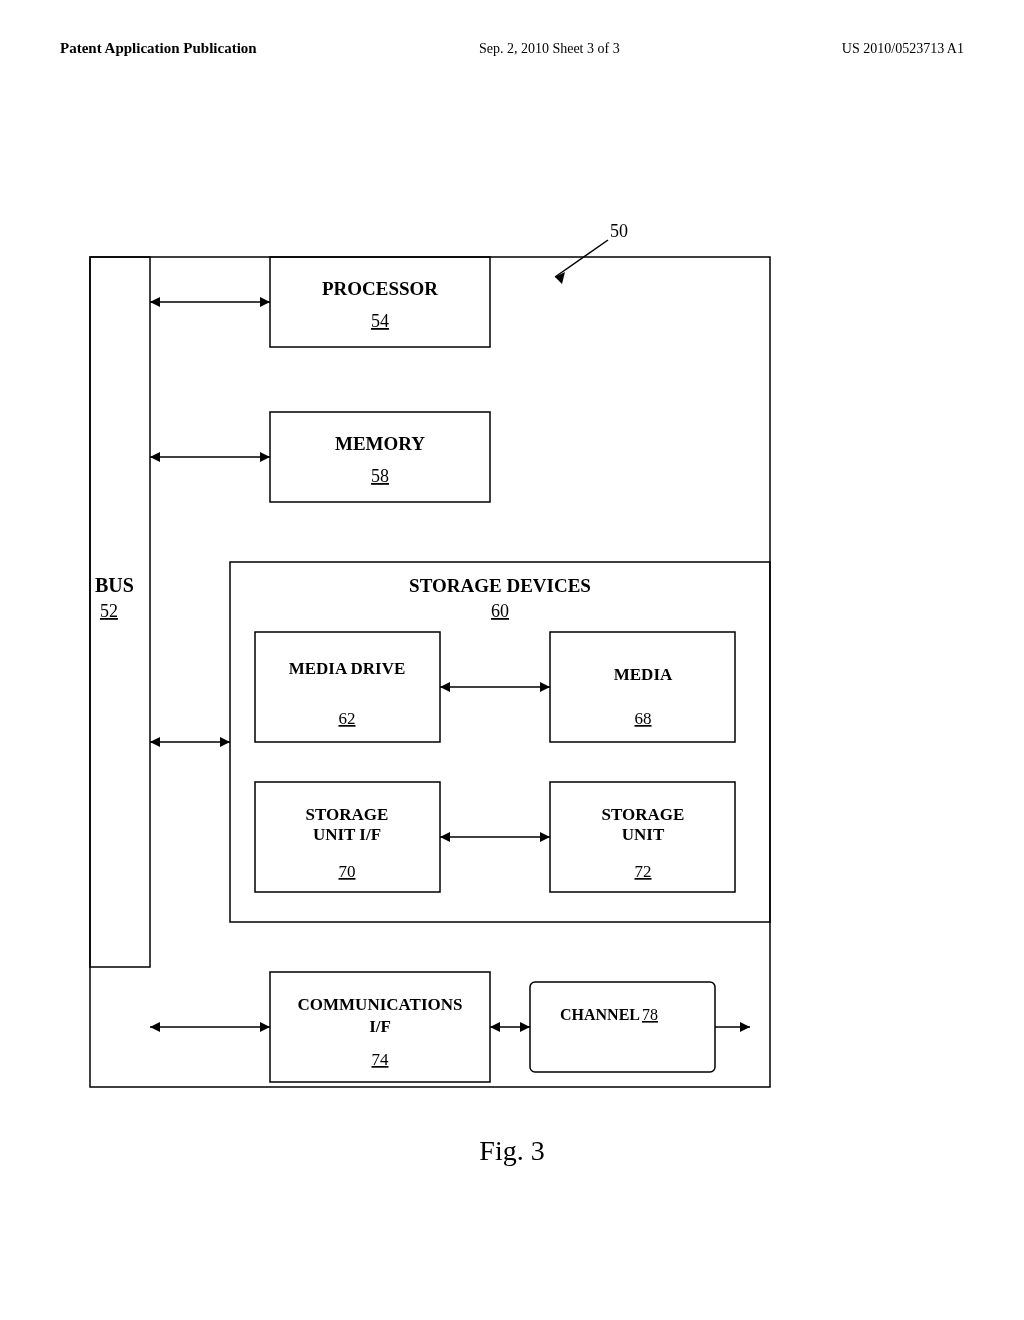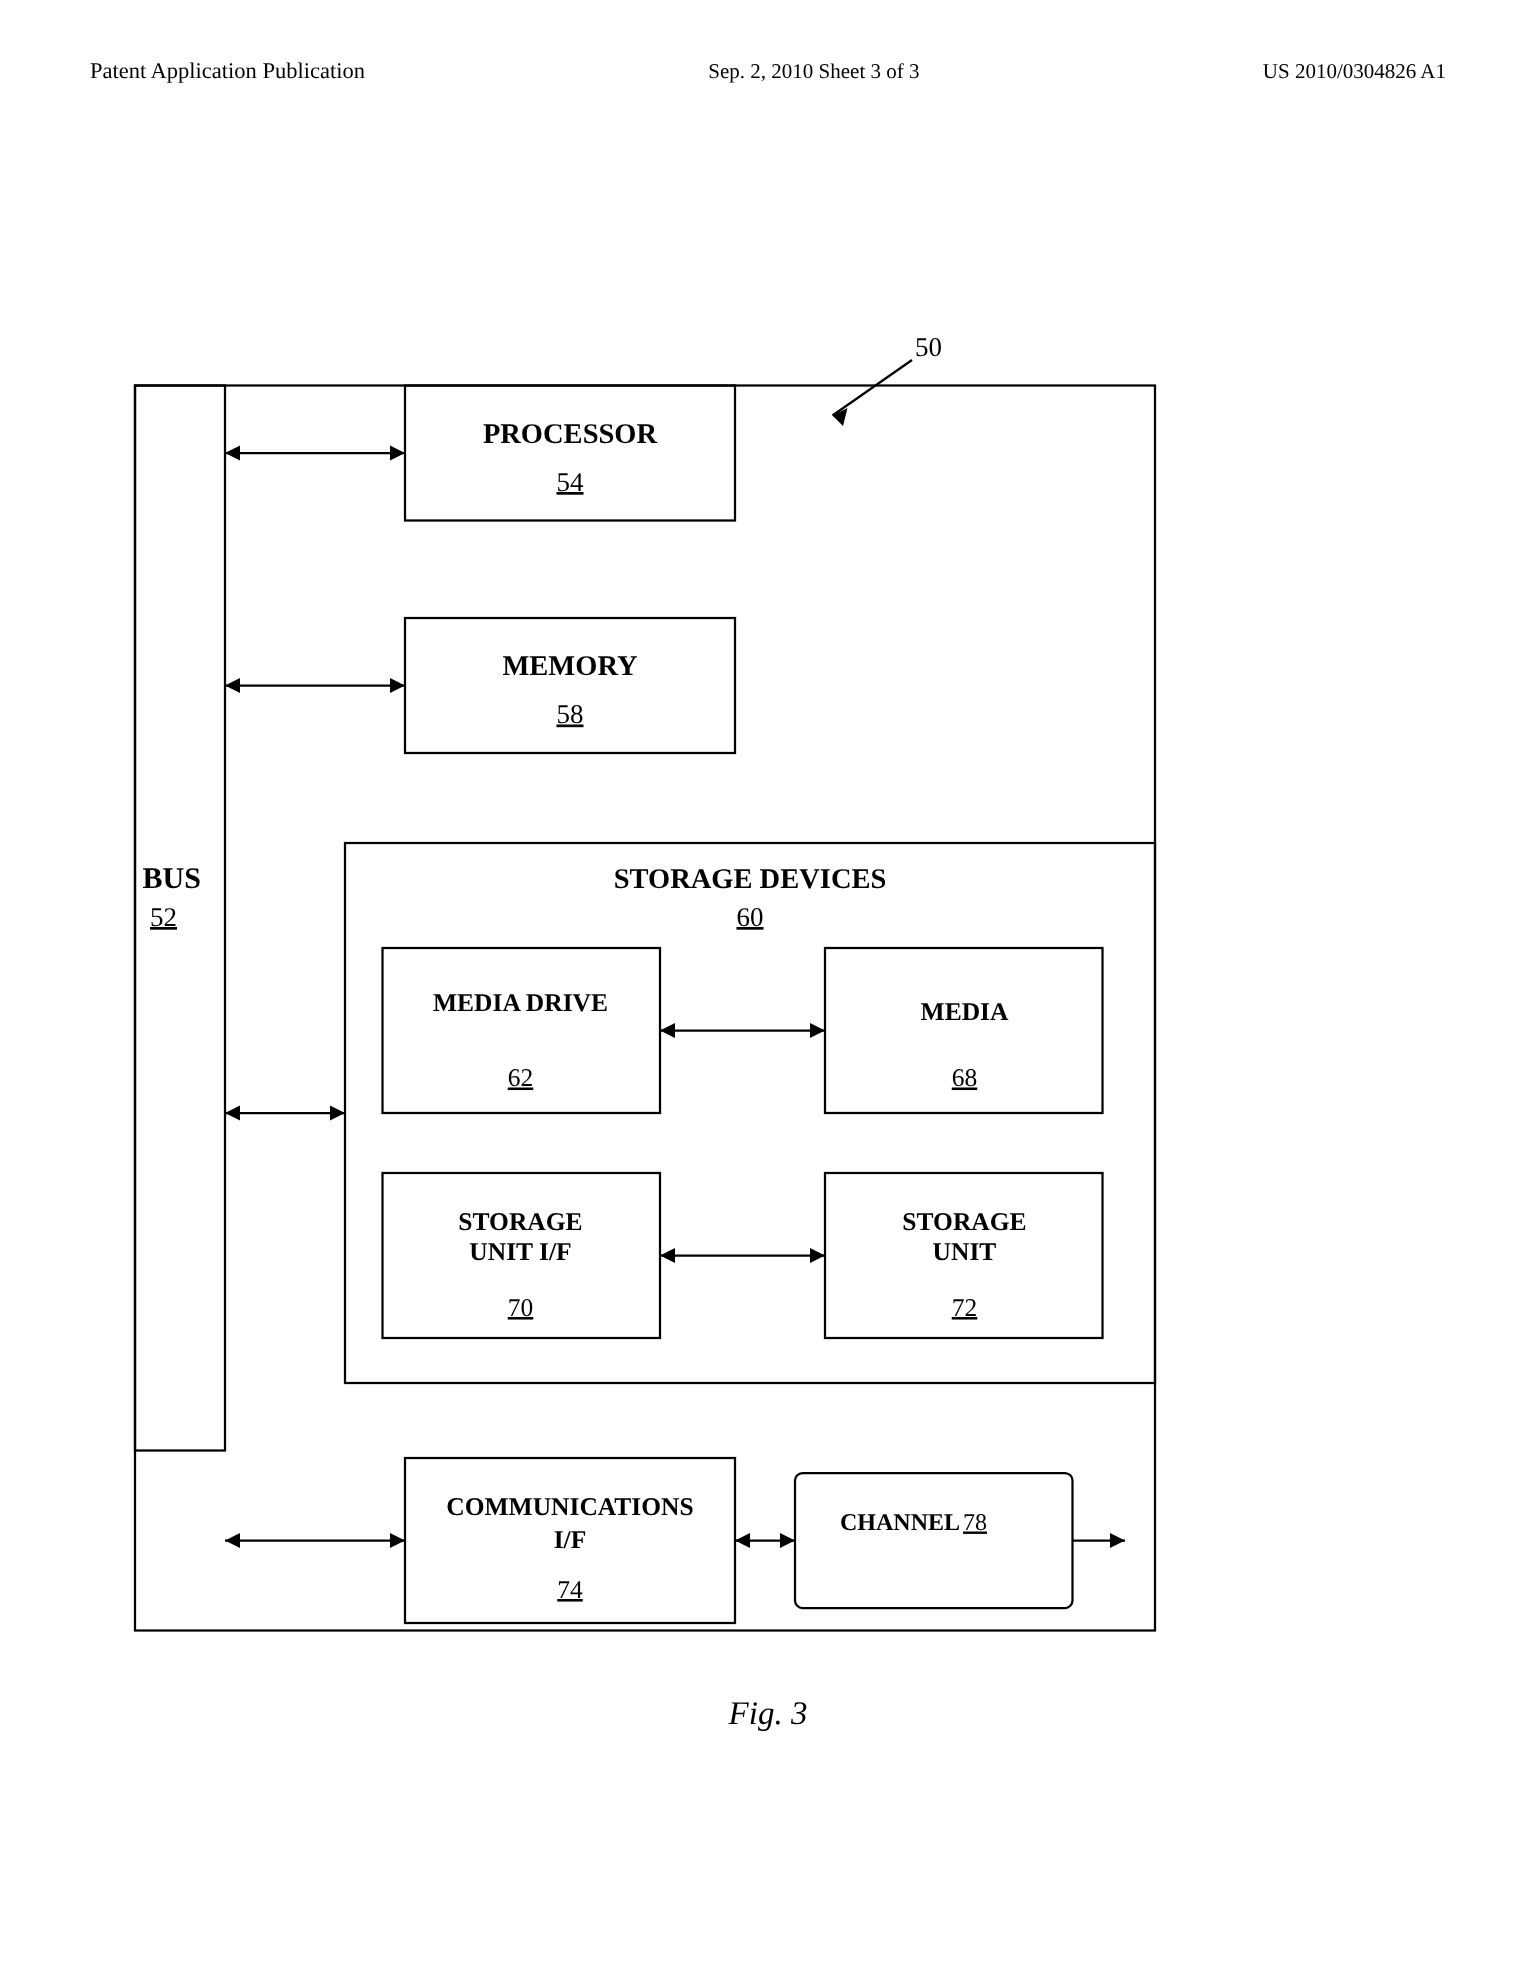--- a/index.html
+++ b/index.html
@@ -14,21 +14,21 @@
 
     .page-header {
       display: flex;
       justify-content: space-between;
       align-items: baseline;
       padding: 40px 60px 0 60px;
       font-size: 15px;
     }
 
     .header-left {
-      font-weight: normal;
+      font-weight: bold;
       font-size: 15px;
     }
 
     .header-center {
       font-size: 14px;
     }
 
     .header-right {
       font-size: 14px;
     }
@@ -43,34 +43,33 @@
     svg {
       position: absolute;
       top: 0;
       left: 0;
       width: 100%;
       height: 100%;
     }
 
     .fig-caption {
       position: absolute;
-      bottom: 72px;
+      bottom: 60px;
       left: 50%;
       transform: translateX(-50%);
-      font-size: 22px;
-      font-style: italic;
+      font-size: 28px;
     }
   </style>
 </head>
 <body>
 
 <div class="page-header">
   <span class="header-left">Patent Application Publication</span>
   <span class="header-center">Sep. 2, 2010    Sheet 3 of 3</span>
-  <span class="header-right">US 2010/0304826 A1</span>
+  <span class="header-right">US 2010/0523713 A1</span>
 </div>
 
 <div class="diagram-area">
   <svg viewBox="0 0 1024 1100" xmlns="http://www.w3.org/2000/svg">
 
     <text x="610" y="135" font-family="Times New Roman" font-size="18" fill="#000">50</text>
     <line x1="608" y1="138" x2="555" y2="175" stroke="#000" stroke-width="1.5"></line>
 
     <polygon points="555,175 565,170 562,182" fill="#000"></polygon>
 

